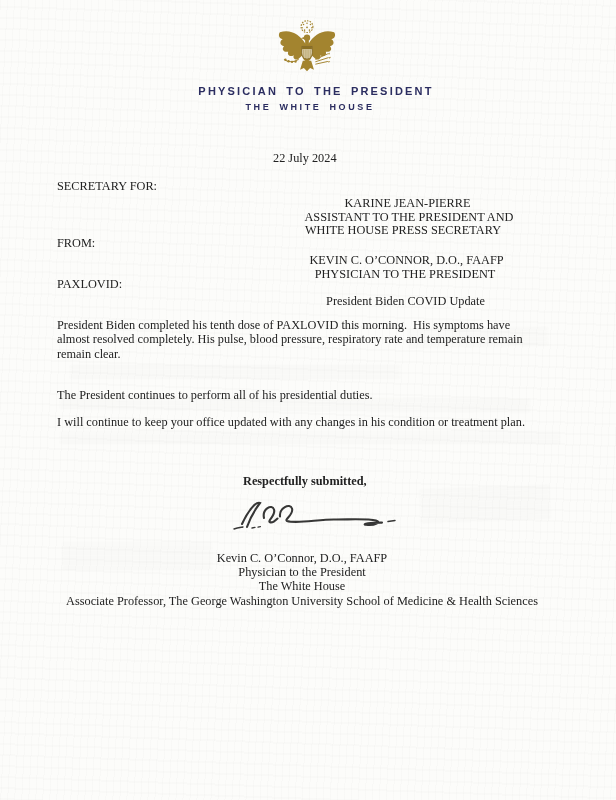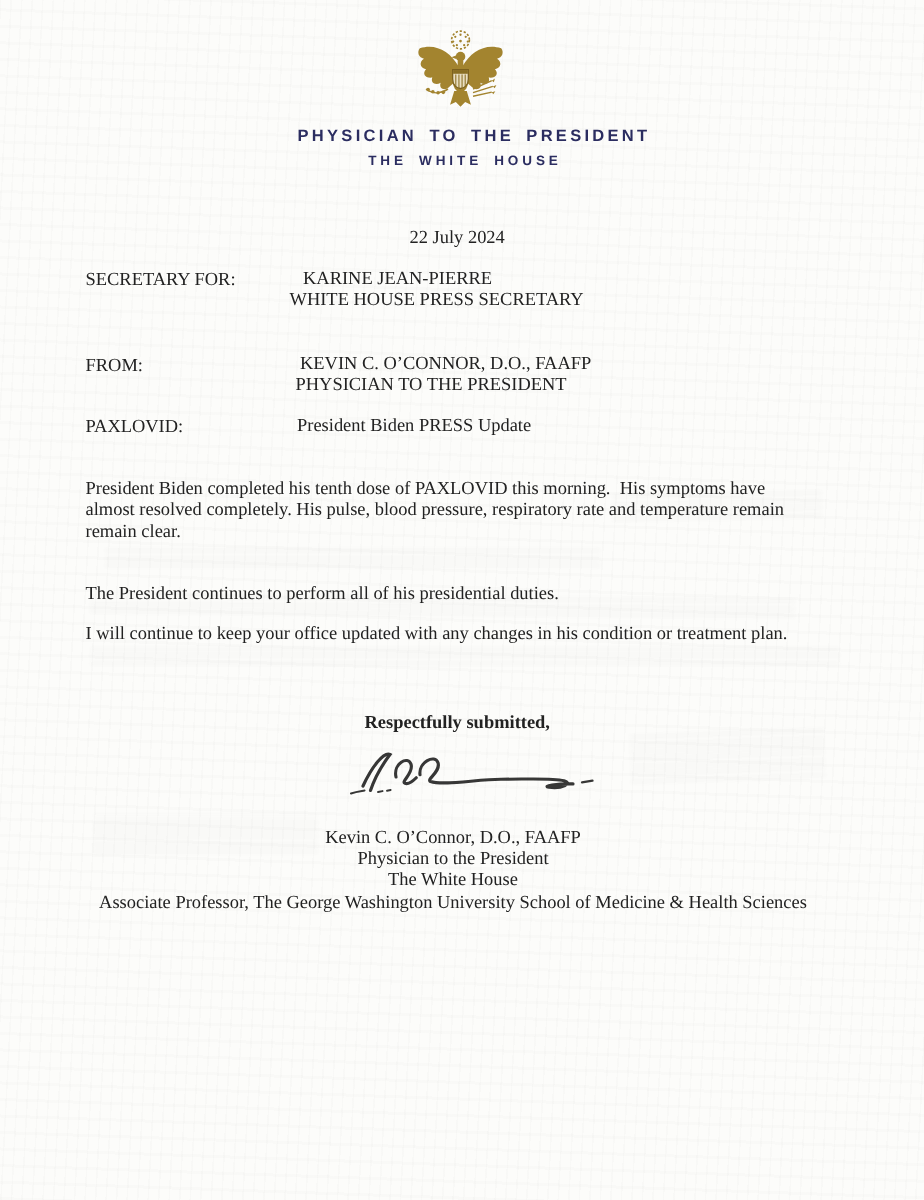--- a/index.html
+++ b/index.html
@@ -31,21 +31,21 @@
   }
   .hdr-sub{
     top:102px;transform:translateX(2px);
     font-family:"Liberation Sans", sans-serif;
     font-weight:bold;font-size:9px;letter-spacing:2.6px;word-spacing:3px;
     color:#2b2d60;
   }
   .date{position:absolute;left:273px;top:151px;font-size:12.3px;}
   .field{position:absolute;left:57px;font-size:12.3px;}
   .flabel{position:absolute;left:0;top:0;white-space:pre;}
-  .fvalue{position:absolute;left:136px;top:0;width:420px;}
+  .fvalue{position:absolute;left:136px;top:18px;width:420px;text-align:center;}
   .fvalue div{white-space:pre;line-height:13.6px;}
   .para{position:absolute;left:57px;width:540px;font-size:12.3px;}
   .para div{white-space:pre;line-height:14.4px;}
   .salutation{position:absolute;left:243px;top:474px;font-size:12.3px;font-weight:bold;}
   .signature{position:absolute;left:222px;top:491px;width:180px;height:46px;}
   .signer{
     top:551px;transform:translateX(-6px);
     font-size:12.3px;line-height:14.2px;
   }
   
@@ -109,36 +109,37 @@
 
   <div class="centered hdr-title">PHYSICIAN TO THE PRESIDENT</div>
   <div class="centered hdr-sub">THE WHITE HOUSE</div>
 
   <div class="date">22 July 2024</div>
 
   <div class="field" style="top:179px">
     <div class="flabel">SECRETARY FOR:</div>
     <div class="fvalue">
       <div style="margin-left:9px">KARINE JEAN-PIERRE</div>
+      <div style="margin-left:12px">ASSISTANT TO THE PRESIDENT AND</div>
       <div style="margin-left:0px">WHITE HOUSE PRESS SECRETARY</div>
     </div>
   </div>
 
   <div class="field" style="top:236px">
     <div class="flabel">FROM:</div>
     <div class="fvalue">
       <div style="margin-left:7px">KEVIN C. O’CONNOR, D.O., FAAFP</div>
       <div style="margin-left:4px">PHYSICIAN TO THE PRESIDENT</div>
     </div>
   </div>
 
   <div class="field" style="top:277px">
     <div class="flabel">PAXLOVID:</div>
     <div class="fvalue">
-      <div style="margin-left:5px">President Biden PRESS Update</div>
+      <div style="margin-left:5px">President Biden COVID Update</div>
     </div>
   </div>
 
   <div class="para" style="top:318px">
     <div>President Biden completed his tenth dose of PAXLOVID this morning.  His symptoms have</div>
     <div>almost resolved completely. His pulse, blood pressure, respiratory rate and temperature remain</div>
     <div>remain clear.</div>
   </div>
 
   <div class="para" style="top:388px">

